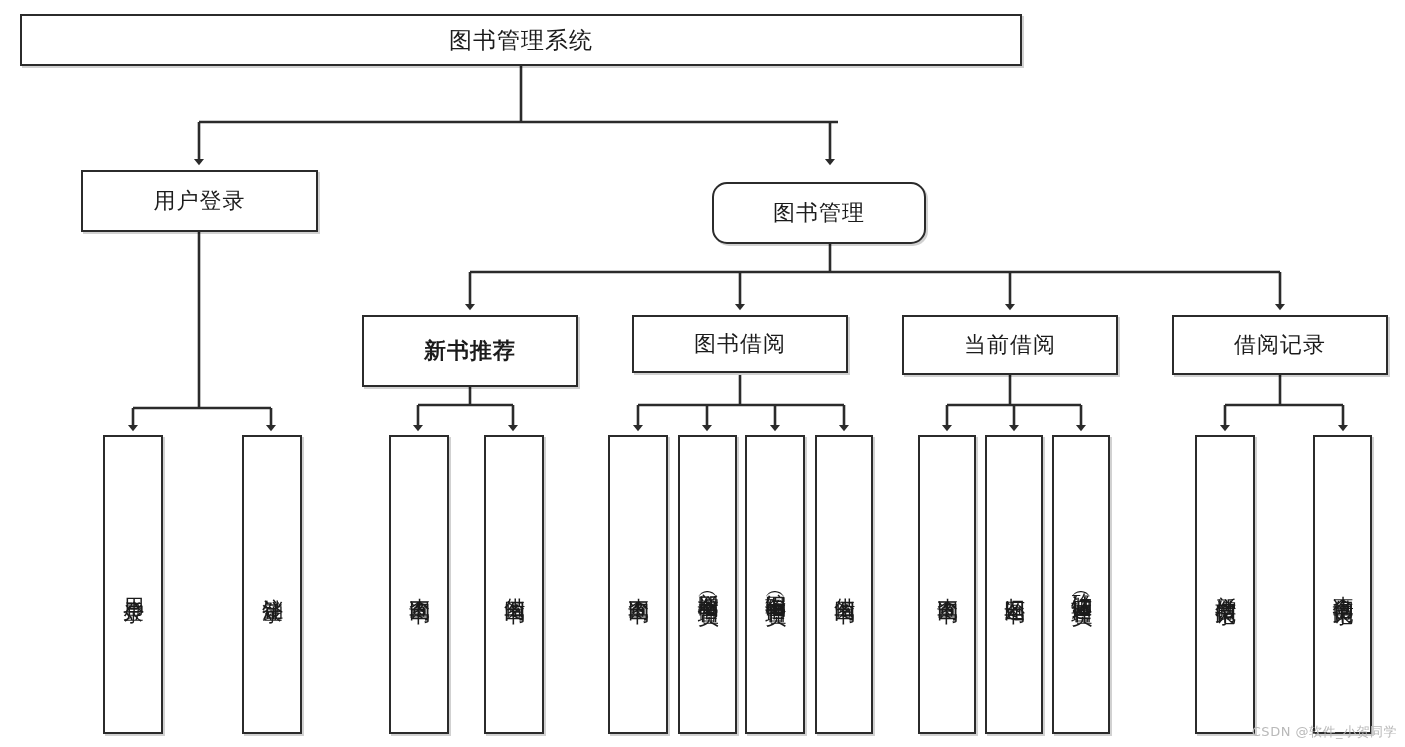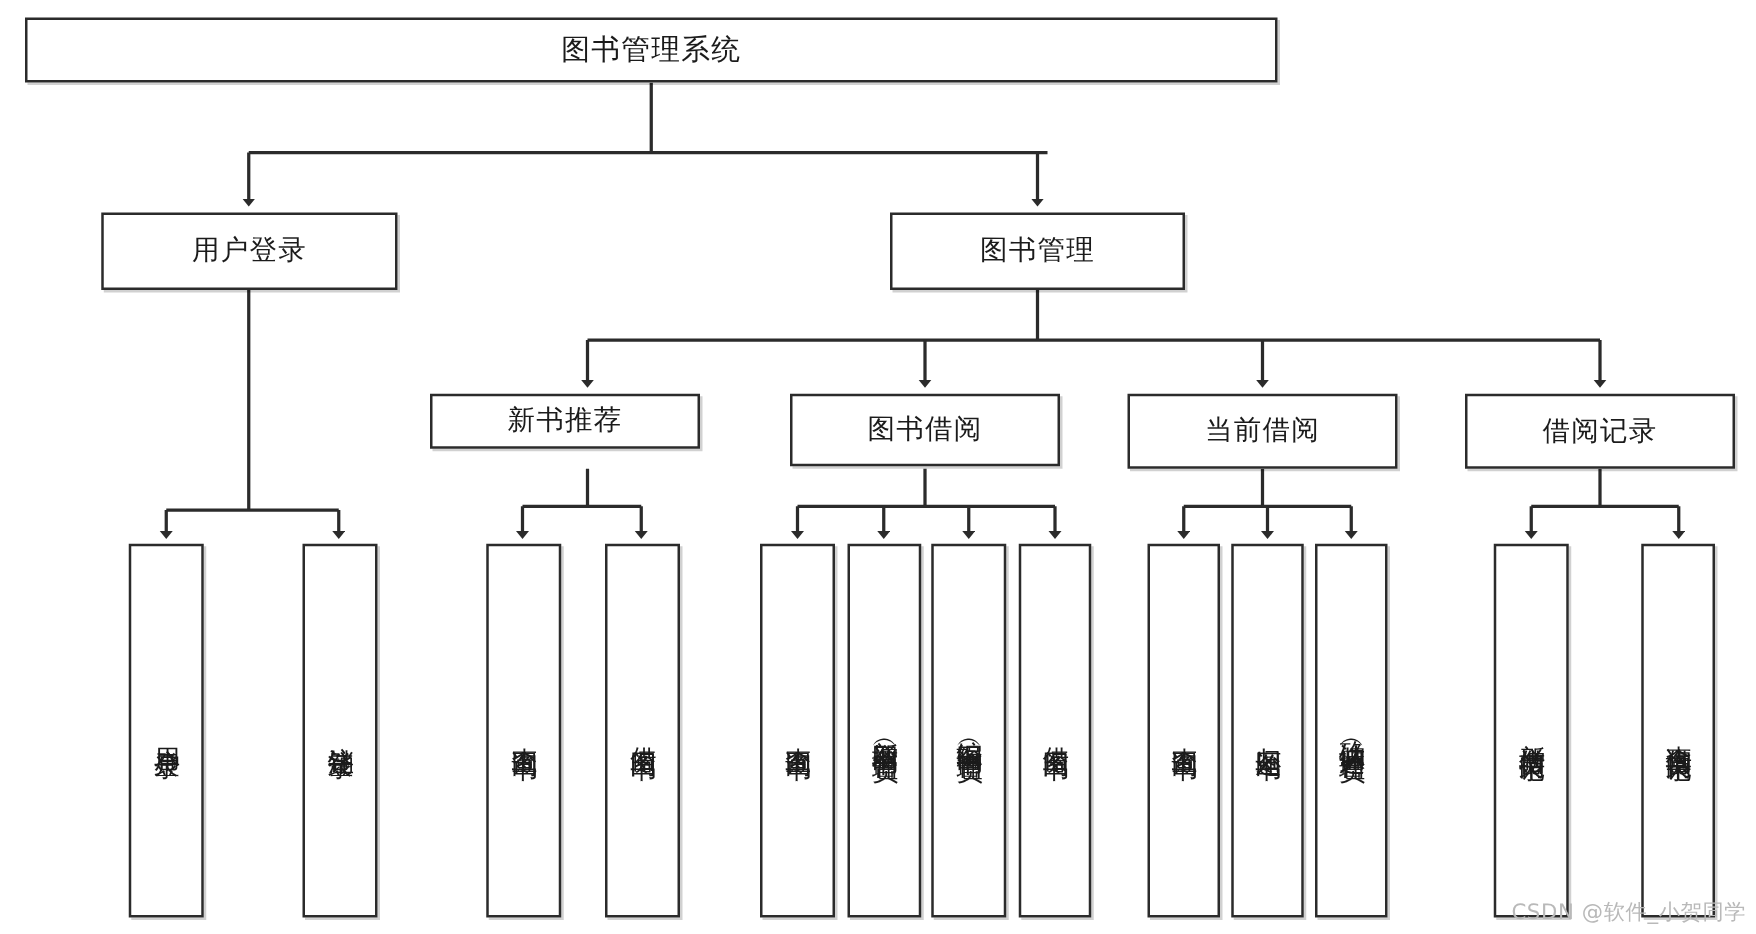--- a/index.html
+++ b/index.html
@@ -51,21 +51,21 @@
     font-size:21px;
     line-height:1.30;
     letter-spacing:2px;
     white-space:normal;
     max-height:100%;
   }
   #watermark{
     position:absolute;
     right:8px;
     bottom:6px;
-    font-size:17px;
+    font-size:13px;
     color:#b9b9b9;
     letter-spacing:0.5px;
     user-select:none;
     white-space:nowrap;
   }
 </style>
 </head>
 <body>
 
 <div id="canvas">
@@ -120,25 +120,25 @@
     </g>
   </svg>
 
   <div class="node root" style="left:20px;top:14px;width:1002px;height:52px;">
     <span class="label">图书管理系统</span>
   </div>
 
   <div class="node level2" style="left:81px;top:170px;width:237px;height:62px;">
     <span class="label">用户登录</span>
   </div>
-  <div class="node level2" style="left:712px;top:170px;width:236px;height:62px;">
+  <div class="node level2" style="left:712px;top:182px;width:214px;height:62px;border-radius:15px;">
     <span class="label">图书管理</span>
   </div>
 
-  <div class="node level3" style="left:344px;top:315px;width:216px;height:44px;">
+  <div class="node level3" style="left:362px;top:315px;width:216px;height:72px;font-weight:bold;">
     <span class="label">新书推荐</span>
   </div>
   <div class="node level3" style="left:632px;top:315px;width:216px;height:58px;">
     <span class="label">图书借阅</span>
   </div>
   <div class="node level3" style="left:902px;top:315px;width:216px;height:60px;">
     <span class="label">当前借阅</span>
   </div>
   <div class="node level3" style="left:1172px;top:315px;width:216px;height:60px;font-family:Liberation Serif, serif;">
     <span class="label">借阅记录</span>

